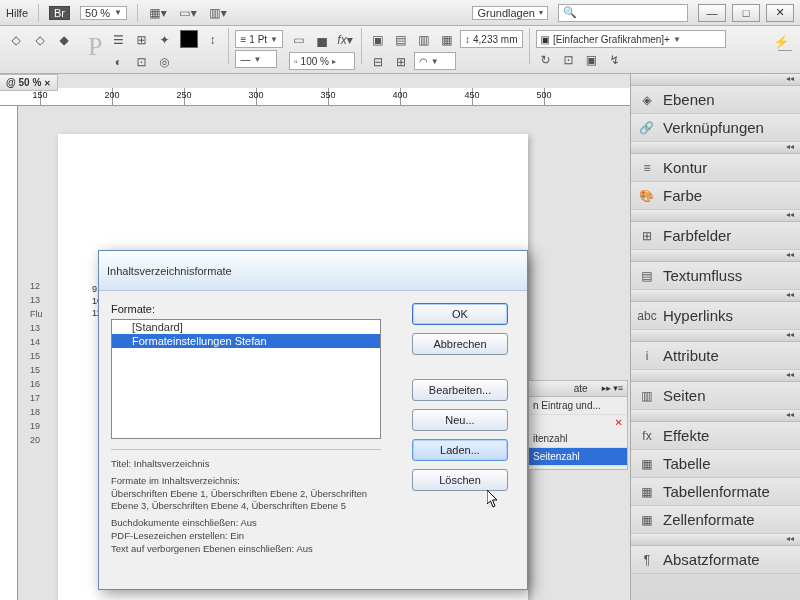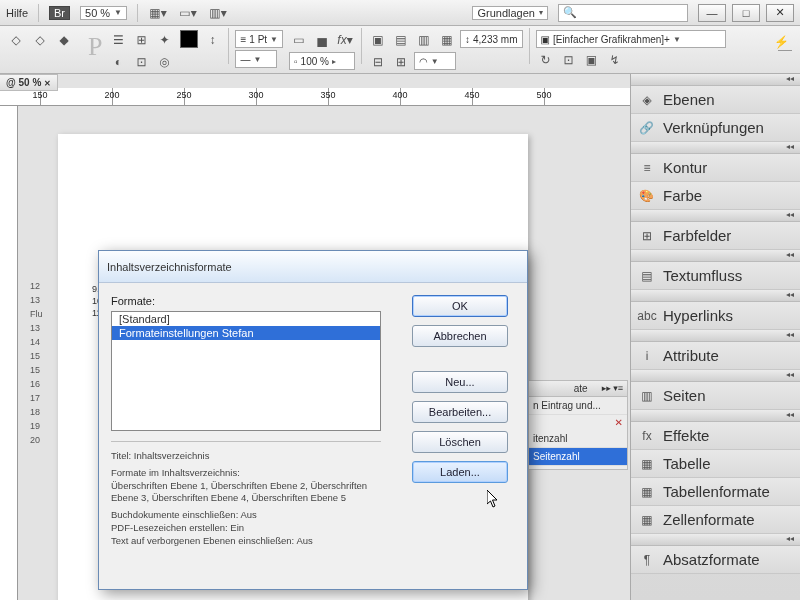--- a/index.html
+++ b/index.html
@@ -25,26 +25,26 @@
 .vruler { position:absolute; top:32px; left:0; width:18px; bottom:0; background:#fff; border-right:1px solid #999; }
 .page { position:absolute; left:58px; top:60px; width:470px; height:500px; background:#fff; box-shadow:2px 2px 6px rgba(0,0,0,0.25); }
 .page .tocline { position:absolute; font-size:9px; color:#333; }
 .rightpanel { position:absolute; top:74px; right:0; width:170px; bottom:0; background:linear-gradient(#e6e6e6,#d8d8d8); border-left:1px solid #aaa; }
 .panheader { height:12px; background:linear-gradient(#ececec,#d0d0d0); border-bottom:1px solid #bbb; position:relative; }
 .panheader .dd { position:absolute; right:6px; top:0; font-size:8px; color:#555; }
 .panitem { height:28px; border-bottom:1px solid #c8c8c8; display:flex; align-items:center; padding:0 8px; gap:8px; background:linear-gradient(#e8e8e8,#dadada); }
 .panitem .ic { width:16px; height:14px; display:flex; align-items:center; justify-content:center; color:#555; font-size:12px; }
 .panitem .lbl { font-size:15px; color:#333; }
 .dialog { position:absolute; left:98px; top:250px; width:430px; height:340px; background:#f0f0f0; border:1px solid #6a8bb5; box-shadow:4px 4px 14px rgba(0,0,0,0.4); }
-.dialog .titlebar { height:32px; background:linear-gradient(#fbfdff,#d7e6f7); border-bottom:1px solid #b7c6da; display:flex; align-items:center; padding:0 8px; font-size:11px; color:#333; }
+.dialog .titlebar { height:40px; background:linear-gradient(#fbfdff,#d7e6f7); border-bottom:1px solid #b7c6da; display:flex; align-items:center; padding:0 8px; font-size:11px; color:#333; }
 .dialog .body { padding:12px; display:flex; gap:14px; }
 .dialog .left { flex:1; }
 .dialog label.sec { font-size:11px; color:#222; display:block; margin-bottom:4px; }
 .listbox { border:1px solid #888; background:#fff; height:120px; width:270px; overflow:hidden; }
-.listbox .li { padding:1px 7px; font-size:11px; }
+.listbox .li { padding:1px 20px; font-size:11px; }
 .listbox .li.sel { background:#2f6fd8; color:#fff; }
 .settings { margin-top:10px; border-top:1px solid #c0c0c0; padding-top:4px; width:270px; font-size:10px; color:#444; }
 .settings .sub { margin:4px 0; line-height:1.35; font-size:9.5px; }
 .btncol { width:110px; display:flex; flex-direction:column; gap:8px; align-items:center; }
 .dlgbtn { width:96px; height:22px; border:1px solid #8899aa; border-radius:3px; background:linear-gradient(#fdfdfe,#dfe7f1); font-size:11px; color:#223; display:flex; align-items:center; justify-content:center; cursor:pointer; }
 .dlgbtn.primary { border:1px solid #3b73c6; box-shadow: inset 0 0 0 1px #aed0ff; }
 .dlgbtn.active { background:linear-gradient(#e8f2ff,#c6dcf8); border-color:#5a9add; box-shadow:inset 0 0 0 1px #aed0ff; }
 .cursor { position:absolute; width:14px; height:20px; pointer-events:none; }
 .backpanel { position:absolute; left:528px; top:380px; width:100px; height:90px; background:#ececec; border:1px solid #bbb; font-size:10px; }
 .backpanel .tab { background:linear-gradient(#eee,#d6d6d6); border-bottom:1px solid #bbb; padding:2px 4px; font-size:10px; color:#333; display:flex; justify-content:flex-end; gap:14px; }
@@ -310,23 +310,23 @@
 Überschriften Ebene 1, Überschriften Ebene 2, Überschriften Ebene 3, Überschriften Ebene 4, Überschriften Ebene 5</div>
         <div class="sub" style="white-space:pre-line">Buchdokumente einschließen: Aus
 PDF-Lesezeichen erstellen: Ein
 Text auf verborgenen Ebenen einschließen: Aus</div>
       </div>
     </div>
     <div class="btncol">
       <div class="dlgbtn primary">OK</div>
       <div class="dlgbtn">Abbrechen</div>
       <div style="height:8px"></div>
+      <div class="dlgbtn">Bearbeiten...</div>
       <div class="dlgbtn">Neu...</div>
-      <div class="dlgbtn">Bearbeiten...</div>
+      <div class="dlgbtn active">Laden...</div>
       <div class="dlgbtn">Löschen</div>
-      <div class="dlgbtn active">Laden...</div>
     </div>
   </div>
 </div>
 
 <svg class="cursor" style="left:487px;top:490px" viewBox="0 0 14 20">
     <path d="M0 0 L0 14 L3.5 11 L6 17 L8 16 L5.5 10 L10 10 Z" fill="#fff" stroke="#000" stroke-width="1"></path>
   </svg>
 
 </body></html>

